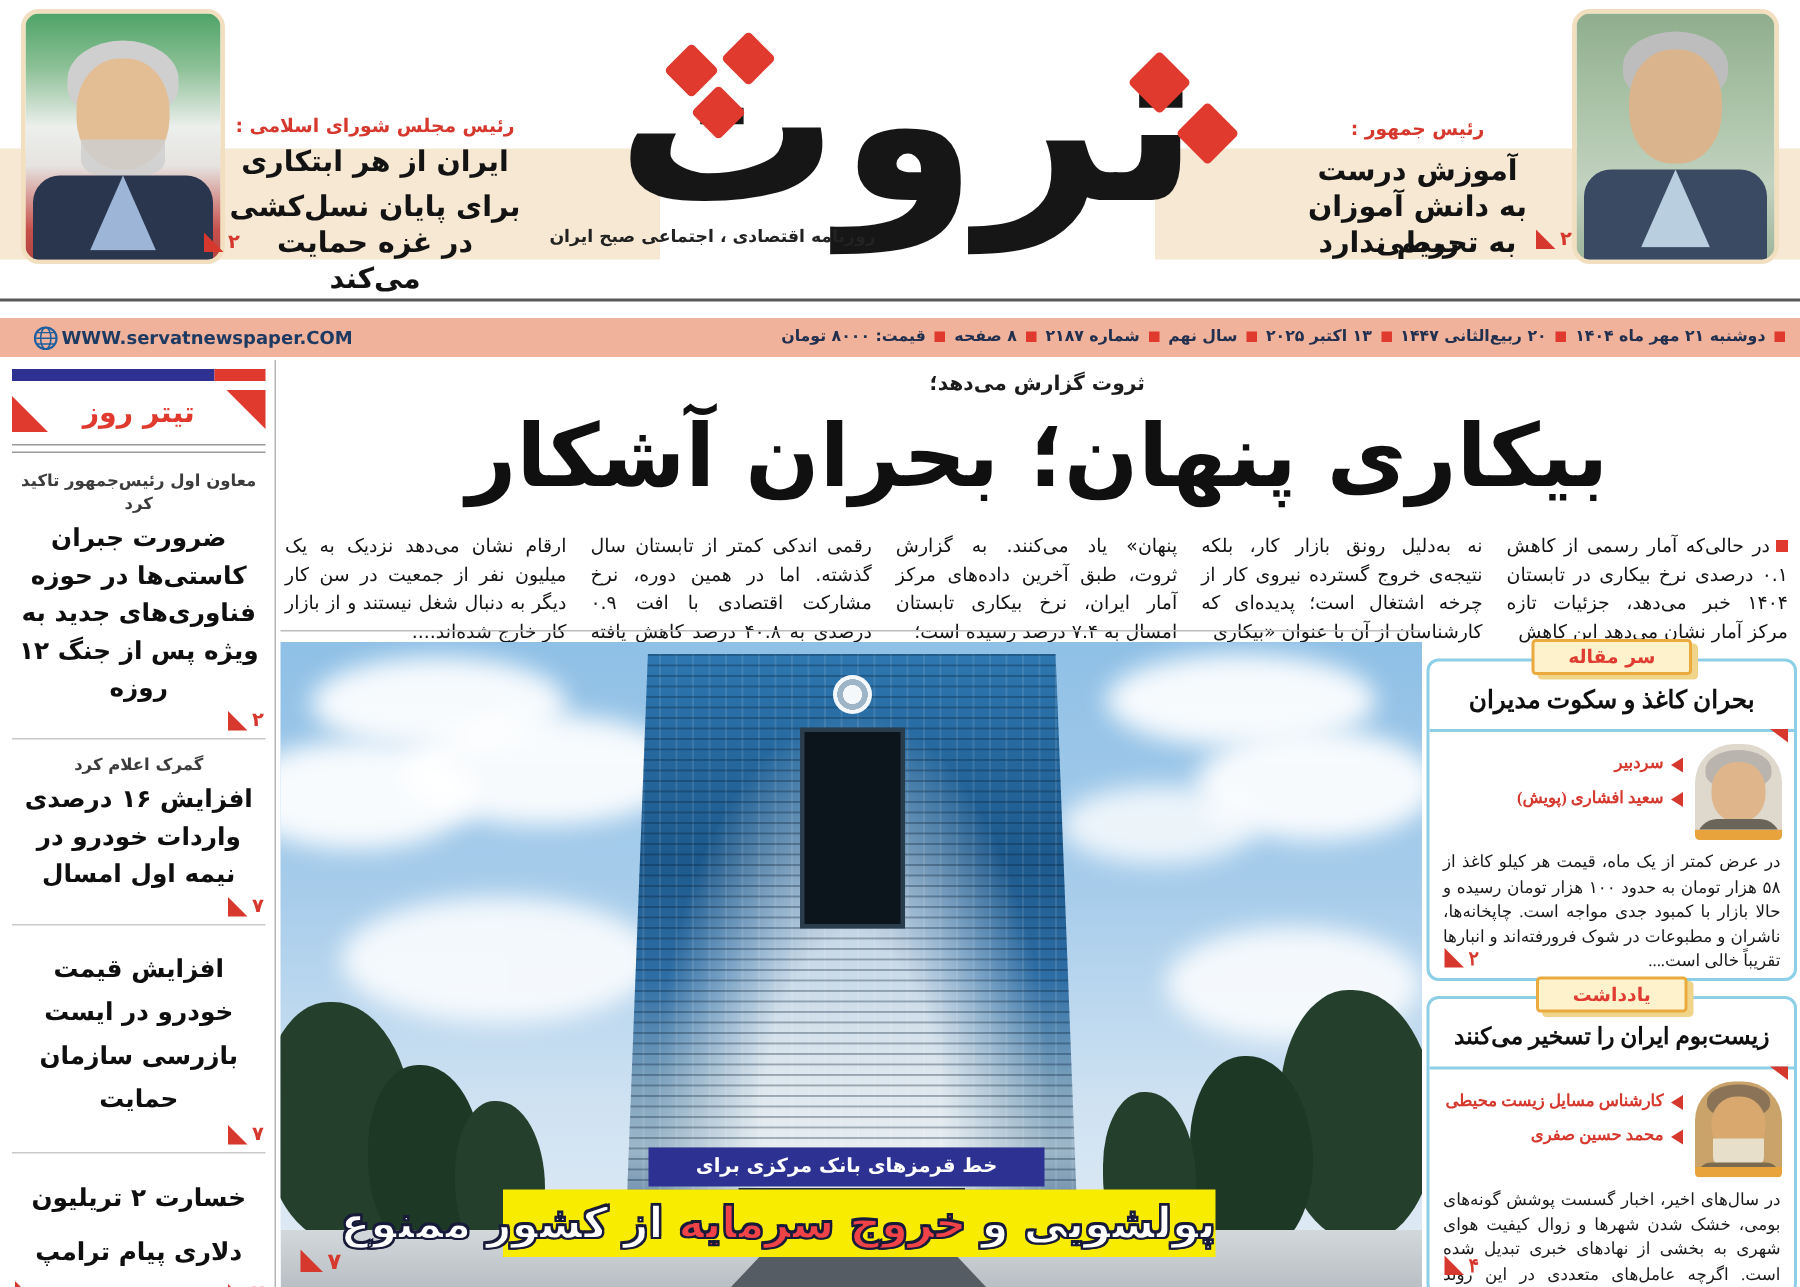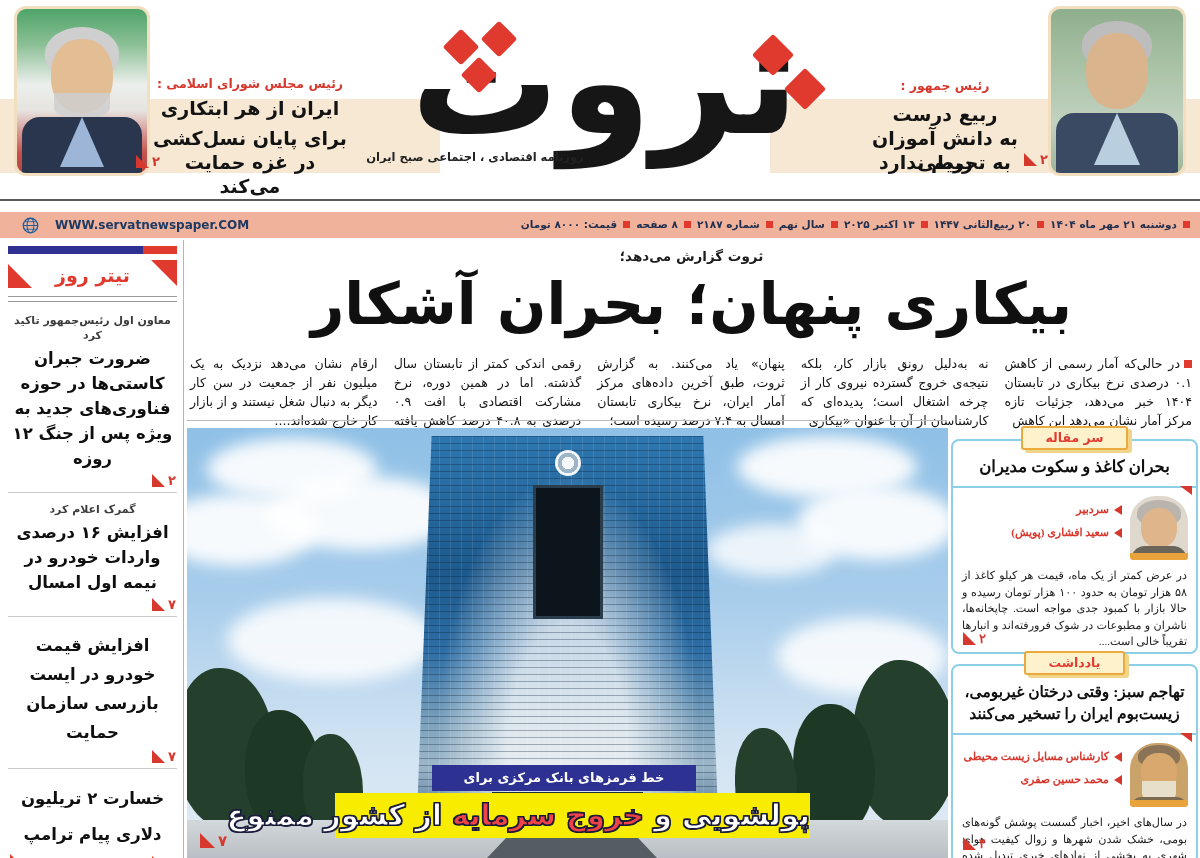--- a/index.html
+++ b/index.html
@@ -28,21 +28,21 @@
   .p-torso { position:absolute; left:50%; transform:translateX(-50%); background:#29364e; border-radius:18px 18px 0 0; }
   .p-shirt { position:absolute; left:50%; transform:translateX(-50%); background:#bcd0e2; clip-path:polygon(50% 0,100% 100%,0 100%); }
 
   .teaser-kicker { font-size:12.5px; font-weight:bold; color:#d6382e; text-align:center; }
   .teaser-title { font-size:19px; font-weight:bold; color:#131313; text-align:center; line-height:24px; }
 
   .masthead-rule { top:199px; left:0; width:1200px; height:2px; background:#5a5a5a; }
 
   
   .datebar { top:212px; left:0; width:1200px; height:26px; background:#f1b29b; }
-  .site { top:215px; left:22px; height:20px; display:flex; align-items:center; gap:16px; direction:ltr;
+  .site { top:215px; left:22px; height:20px; display:flex; align-items:center; gap:2px; direction:ltr;
     font-size:12px; font-weight:bold; color:#1d3a63; }
   .dates { top:218px; right:10px; display:flex; align-items:center; gap:6px; direction:rtl;
     font-size:10.5px; font-weight:bold; color:#22304f; }
   .sq { width:7px; height:7px; background:#e0392e; flex:none; }
 
   
   .vline { top:240px; left:183px; width:1px; height:618px; background:#b5b5b5; }
   .sb-bar-navy { top:246px; left:8px; width:135px; height:8px; background:#2e3192; }
   .sb-bar-red  { top:246px; left:143px; width:34px; height:8px; background:#e0392e; }
   .sb-head { top:258px; left:8px; width:169px; height:34px; }
@@ -154,21 +154,21 @@
 
 <div class="abs logo-text">ثروت</div>
 <div class="abs diamond" style="top:34px;left:448px;"></div>
 <div class="abs diamond" style="top:26px;left:486px;"></div>
 <div class="abs diamond" style="top:62px;left:466px;"></div>
 <div class="abs diamond" style="top:40px;left:758px;width:30px;height:30px;"></div>
 <div class="abs diamond" style="top:74px;left:790px;width:30px;height:30px;"></div>
 <div class="abs tagline">روزنامه اقتصادی ، اجتماعی صبح ایران</div>
 
 <div class="abs teaser-kicker" style="top:78px;left:845px;width:200px;">رئیس جمهور :</div>
-<div class="abs teaser-title" style="top:102px;left:845px;width:200px;">ربیع درست</div>
+<div class="abs teaser-title" style="top:102px;left:845px;width:200px;">آموزش درست</div>
 <div class="abs teaser-title" style="top:126px;left:845px;width:200px;">به دانش آموزان ربطی</div>
 <div class="abs teaser-title" style="top:150px;left:845px;width:200px;">به تحریم ندارد</div>
 <div class="abs marker" style="top:150px;left:1024px;">
   <span class="tri-marker"></span>
   <span>۲</span>
 </div>
 
 <div class="abs teaser-photo tp-right">
   <div class="p-hair" style="top:12px;width:70px;height:46px;background:#bdbdbd;"></div>
   <div class="p-face" style="top:24px;width:62px;height:76px;background:#d9b48c;"></div>
@@ -337,21 +337,20 @@
       <span class="tri-marker"></span>
       <span>۲</span>
     </div>
   </div>
 </div>
 
 <div class="abs fbox" style="top:651px;height:207px;">
   <div class="fb-tab">یادداشت</div>
   <div class="fb-frame" style="height:200px;">
     <div class="fb-title" style="font-size:15.5px;">
-      <div>تهاجم سبز: وقتی درختان غیربومی،</div>
       <div>زیست‌بوم ایران را تسخیر می‌کنند</div>
       <span class="red-corner"></span>
     </div>
     <div class="fb-author">
       <div class="mini-portrait sepia">
         <div class="p-hair" style="top:2px;width:42px;height:22px;background:#8a7357;"></div>
         <div class="p-face" style="top:10px;width:36px;height:38px;background:#d8a86f;"></div>
         <div class="p-hair" style="top:38px;width:34px;height:22px;background:#e8dfca;border-radius:0 0 45% 45%;"></div>
         <div class="p-torso" style="top:54px;width:56px;height:10px;background:#7c6a4f;"></div>
       </div>

